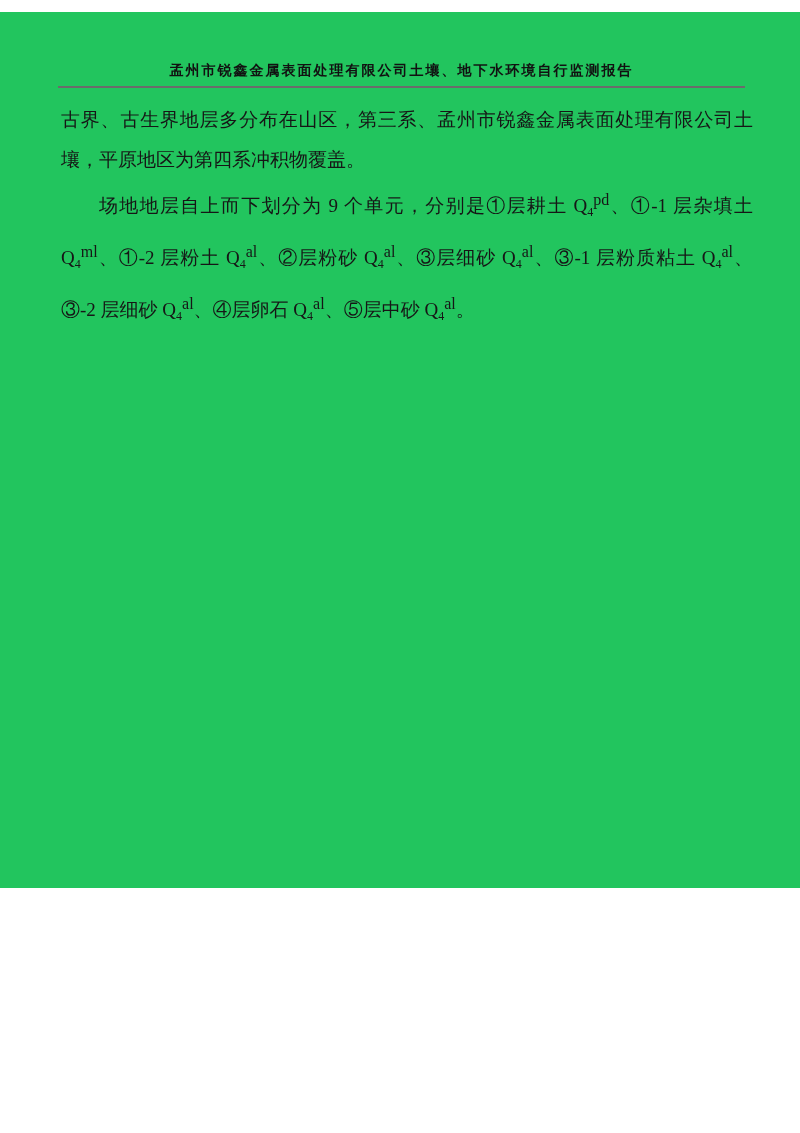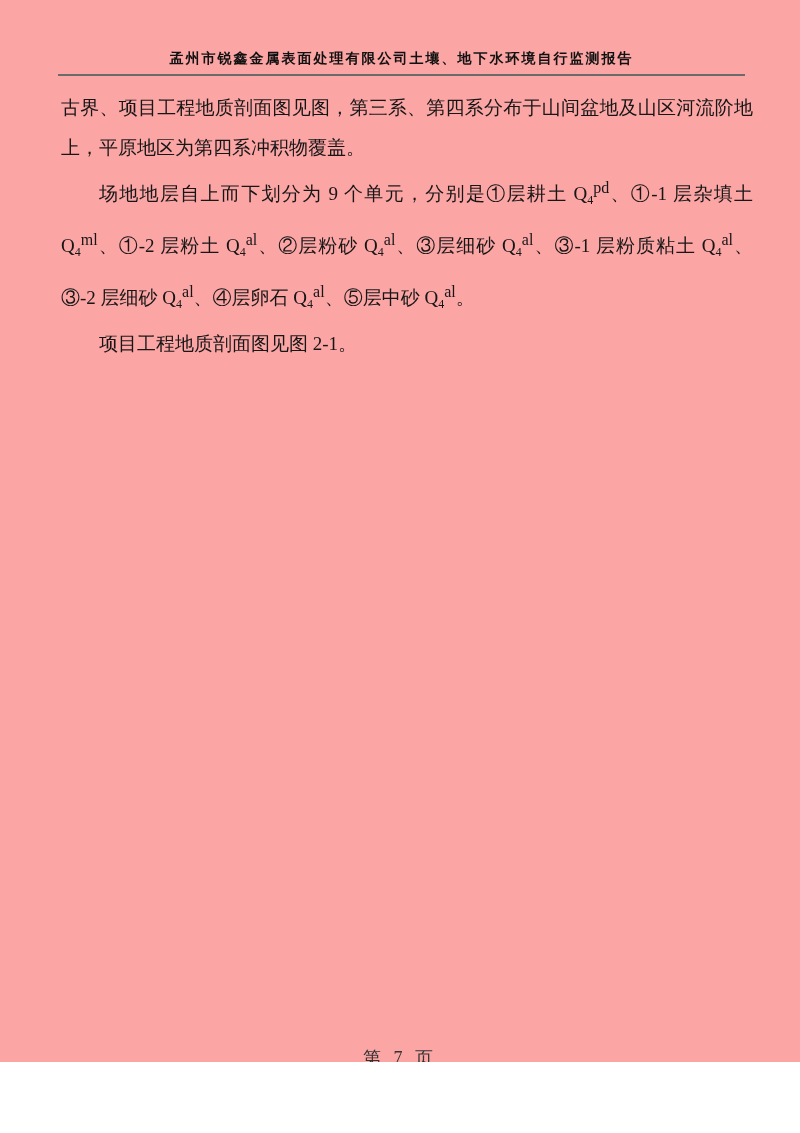--- a/index.html
+++ b/index.html
@@ -3,23 +3,23 @@
 <meta charset="utf-8">
 <style>
   html, body {
     margin: 0;
     padding: 0;
     background: #ffffff;
   }
   .page {
     position: relative;
     width: 800px;
-    height: 1062px;
-    margin: 0 auto;
-    background: #fca5a5;
+    height: 876px;
+    margin: 12px auto;
+    background: #22c55e;
     color: #1a1a1a;
     font-family: "Liberation Serif", "DejaVu Serif", serif;
     overflow: hidden;
   }
   
   .page-header {
     position: absolute;
     top: 50px;
     left: 58px;
     right: 55px;
@@ -87,22 +87,21 @@
 
 <div class="page">
 
   <header class="page-header">
     <div class="header-title">孟州市锐鑫金属表面处理有限公司土壤、地下水环境自行监测报告</div>
     <div class="header-rule"></div>
   </header>
 
   <main class="doc-body">
 
-  <p class="para">古界、项目工程地质剖面图见图，第三系、第四系分布于山间盆地及山区河流阶地上，平原地区为第四系冲积物覆盖。</p>
+  <p class="para">古界、古生界地层多分布在山区，第三系、孟州市锐鑫金属表面处理有限公司土壤，平原地区为第四系冲积物覆盖。</p>
       <p class="para indent">场地地层自上而下划分为 9 个单元，分别是①层耕土 <span class="strat"><span class="base">Q</span><span class="ssub">4</span><span class="ssup">pd</span></span>、①-1 层杂填土 <span class="strat"><span class="base">Q</span><span class="ssub">4</span><span class="ssup">ml</span></span>、①-2 层粉土 <span class="strat"><span class="base">Q</span><span class="ssub">4</span><span class="ssup">al</span></span>、②层粉砂 <span class="strat"><span class="base">Q</span><span class="ssub">4</span><span class="ssup">al</span></span>、③层细砂 <span class="strat"><span class="base">Q</span><span class="ssub">4</span><span class="ssup">al</span></span>、③-1 层粉质粘土 <span class="strat"><span class="base">Q</span><span class="ssub">4</span><span class="ssup">al</span></span>、③-2 层细砂 <span class="strat"><span class="base">Q</span><span class="ssub">4</span><span class="ssup">al</span></span>、④层卵石 <span class="strat"><span class="base">Q</span><span class="ssub">4</span><span class="ssup">al</span></span>、⑤层中砂 <span class="strat"><span class="base">Q</span><span class="ssub">4</span><span class="ssup">al</span></span>。</p>
-      <p class="para indent">项目工程地质剖面图见图 2-1。</p>
     </main>
 
   <footer class="page-footer">
     <div class="page-number">第 7 页</div>
   </footer>
 
 </div>
 
 </body></html>

